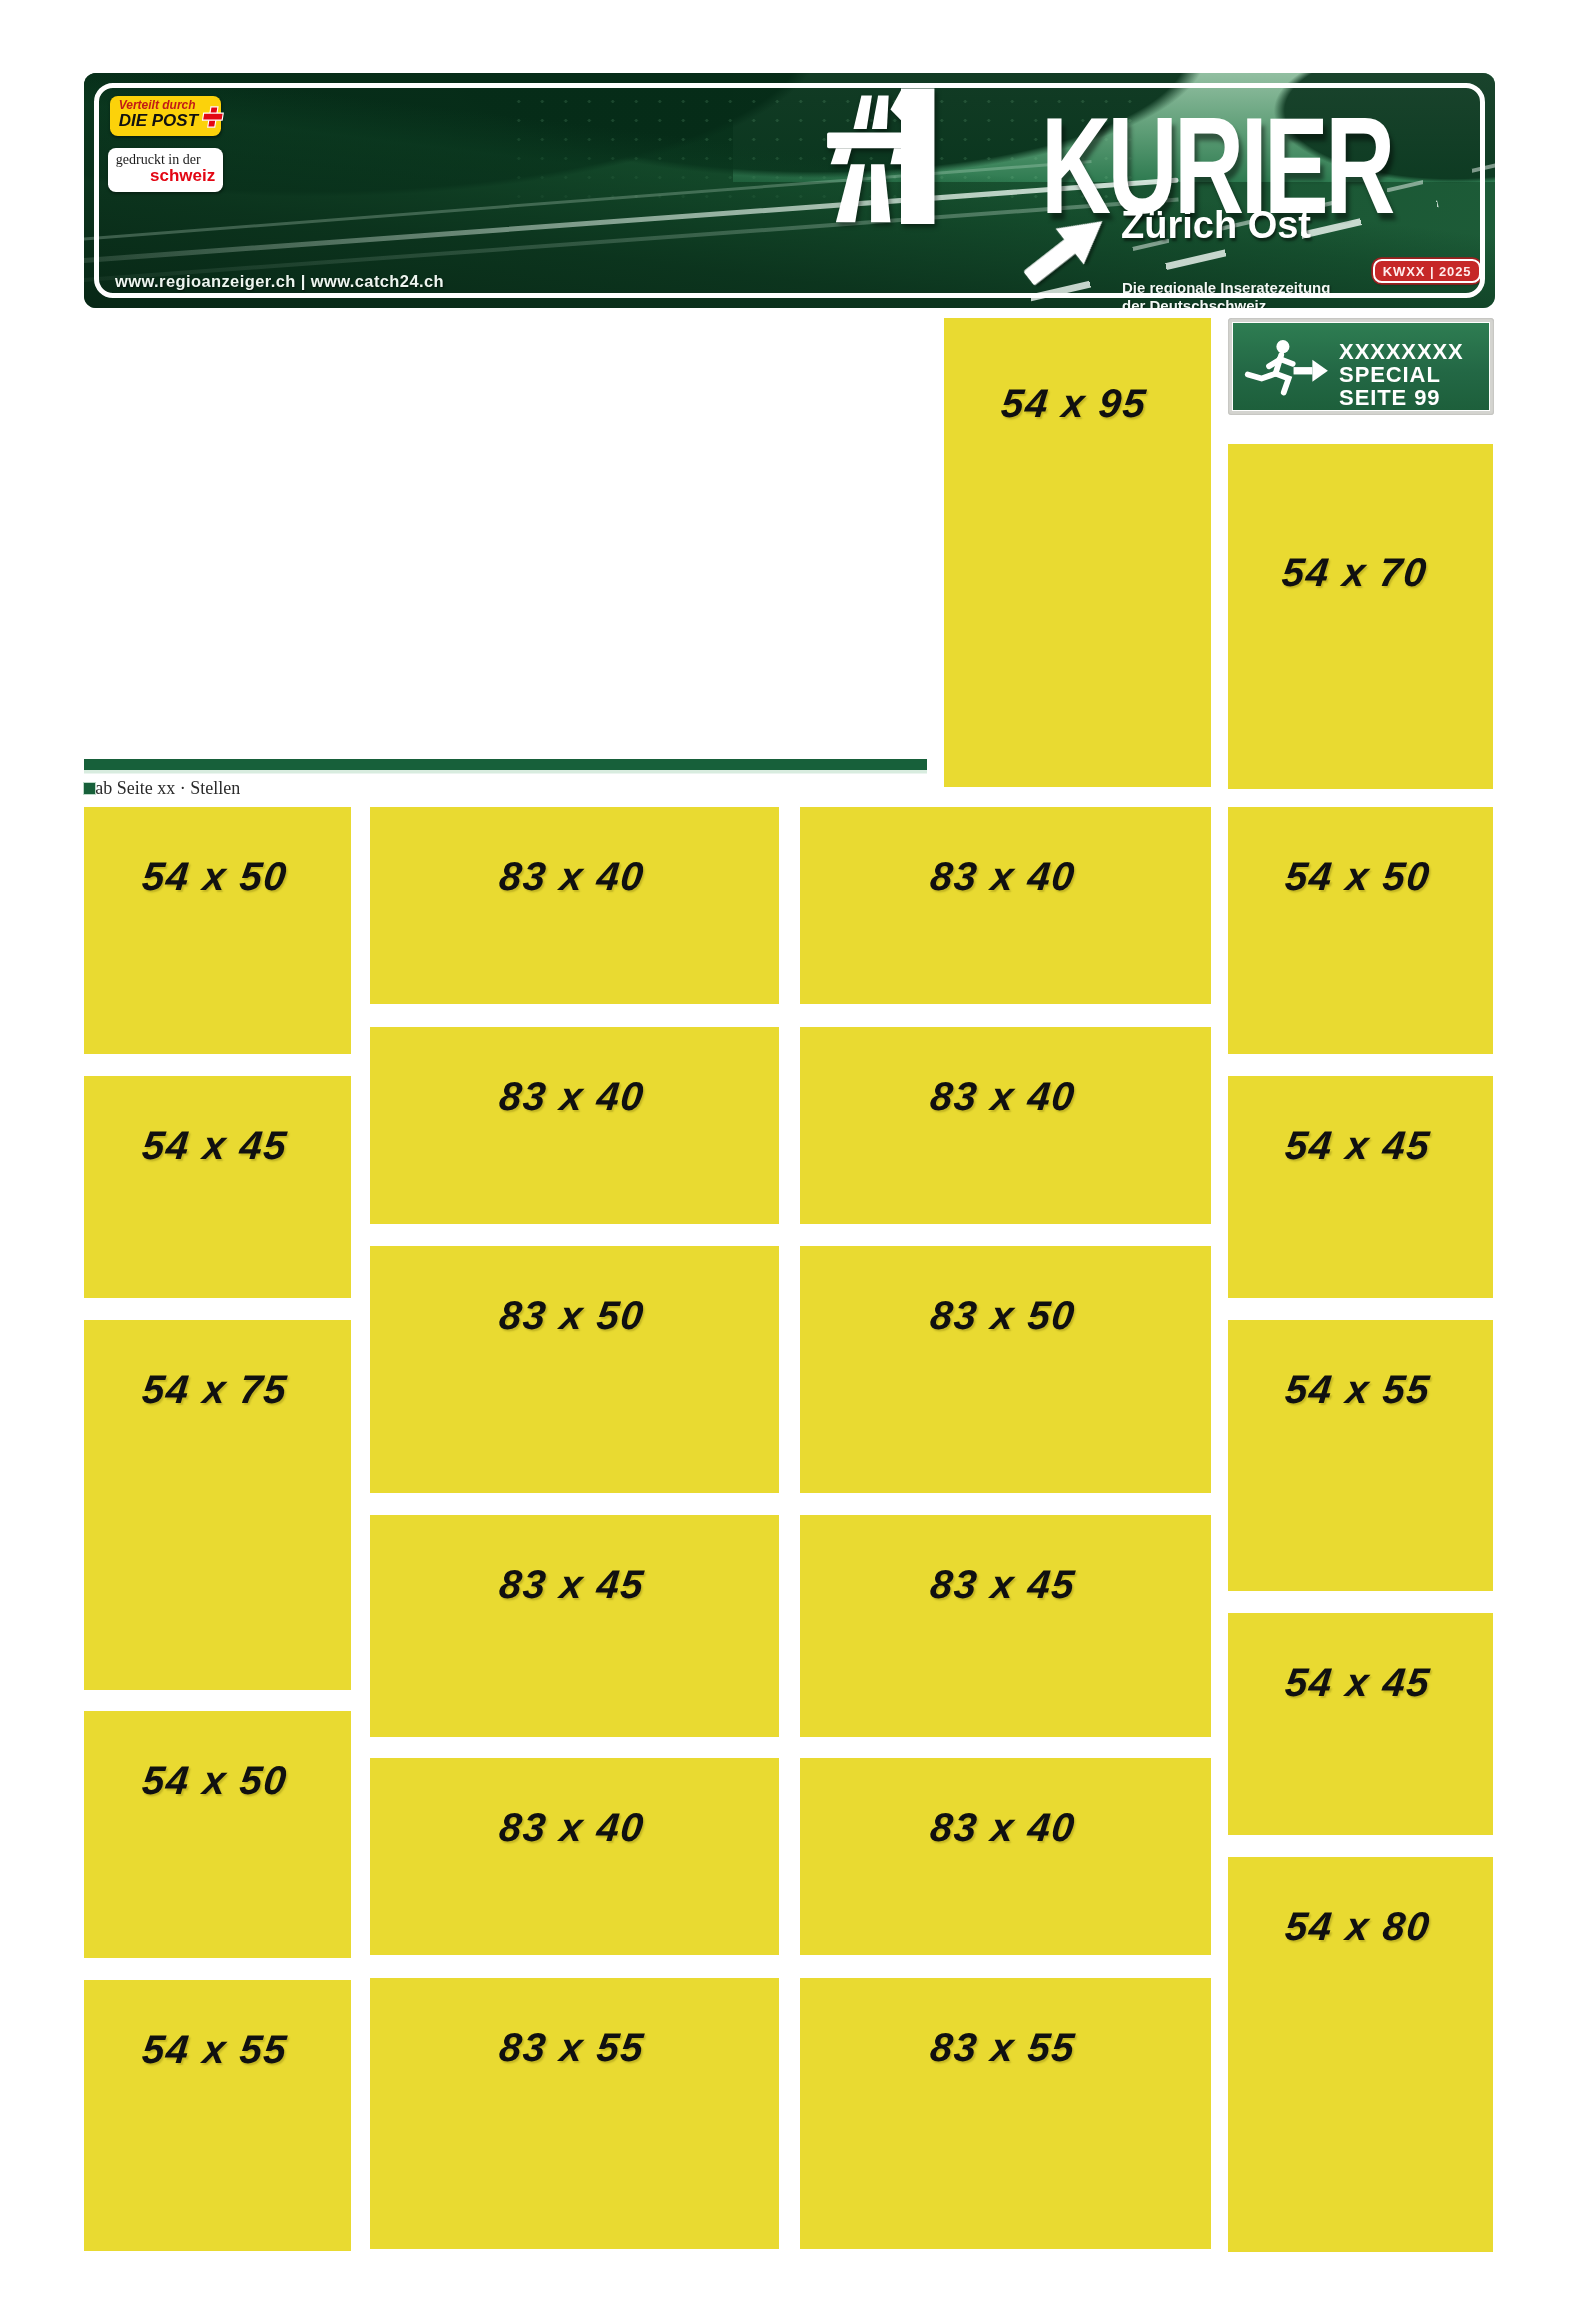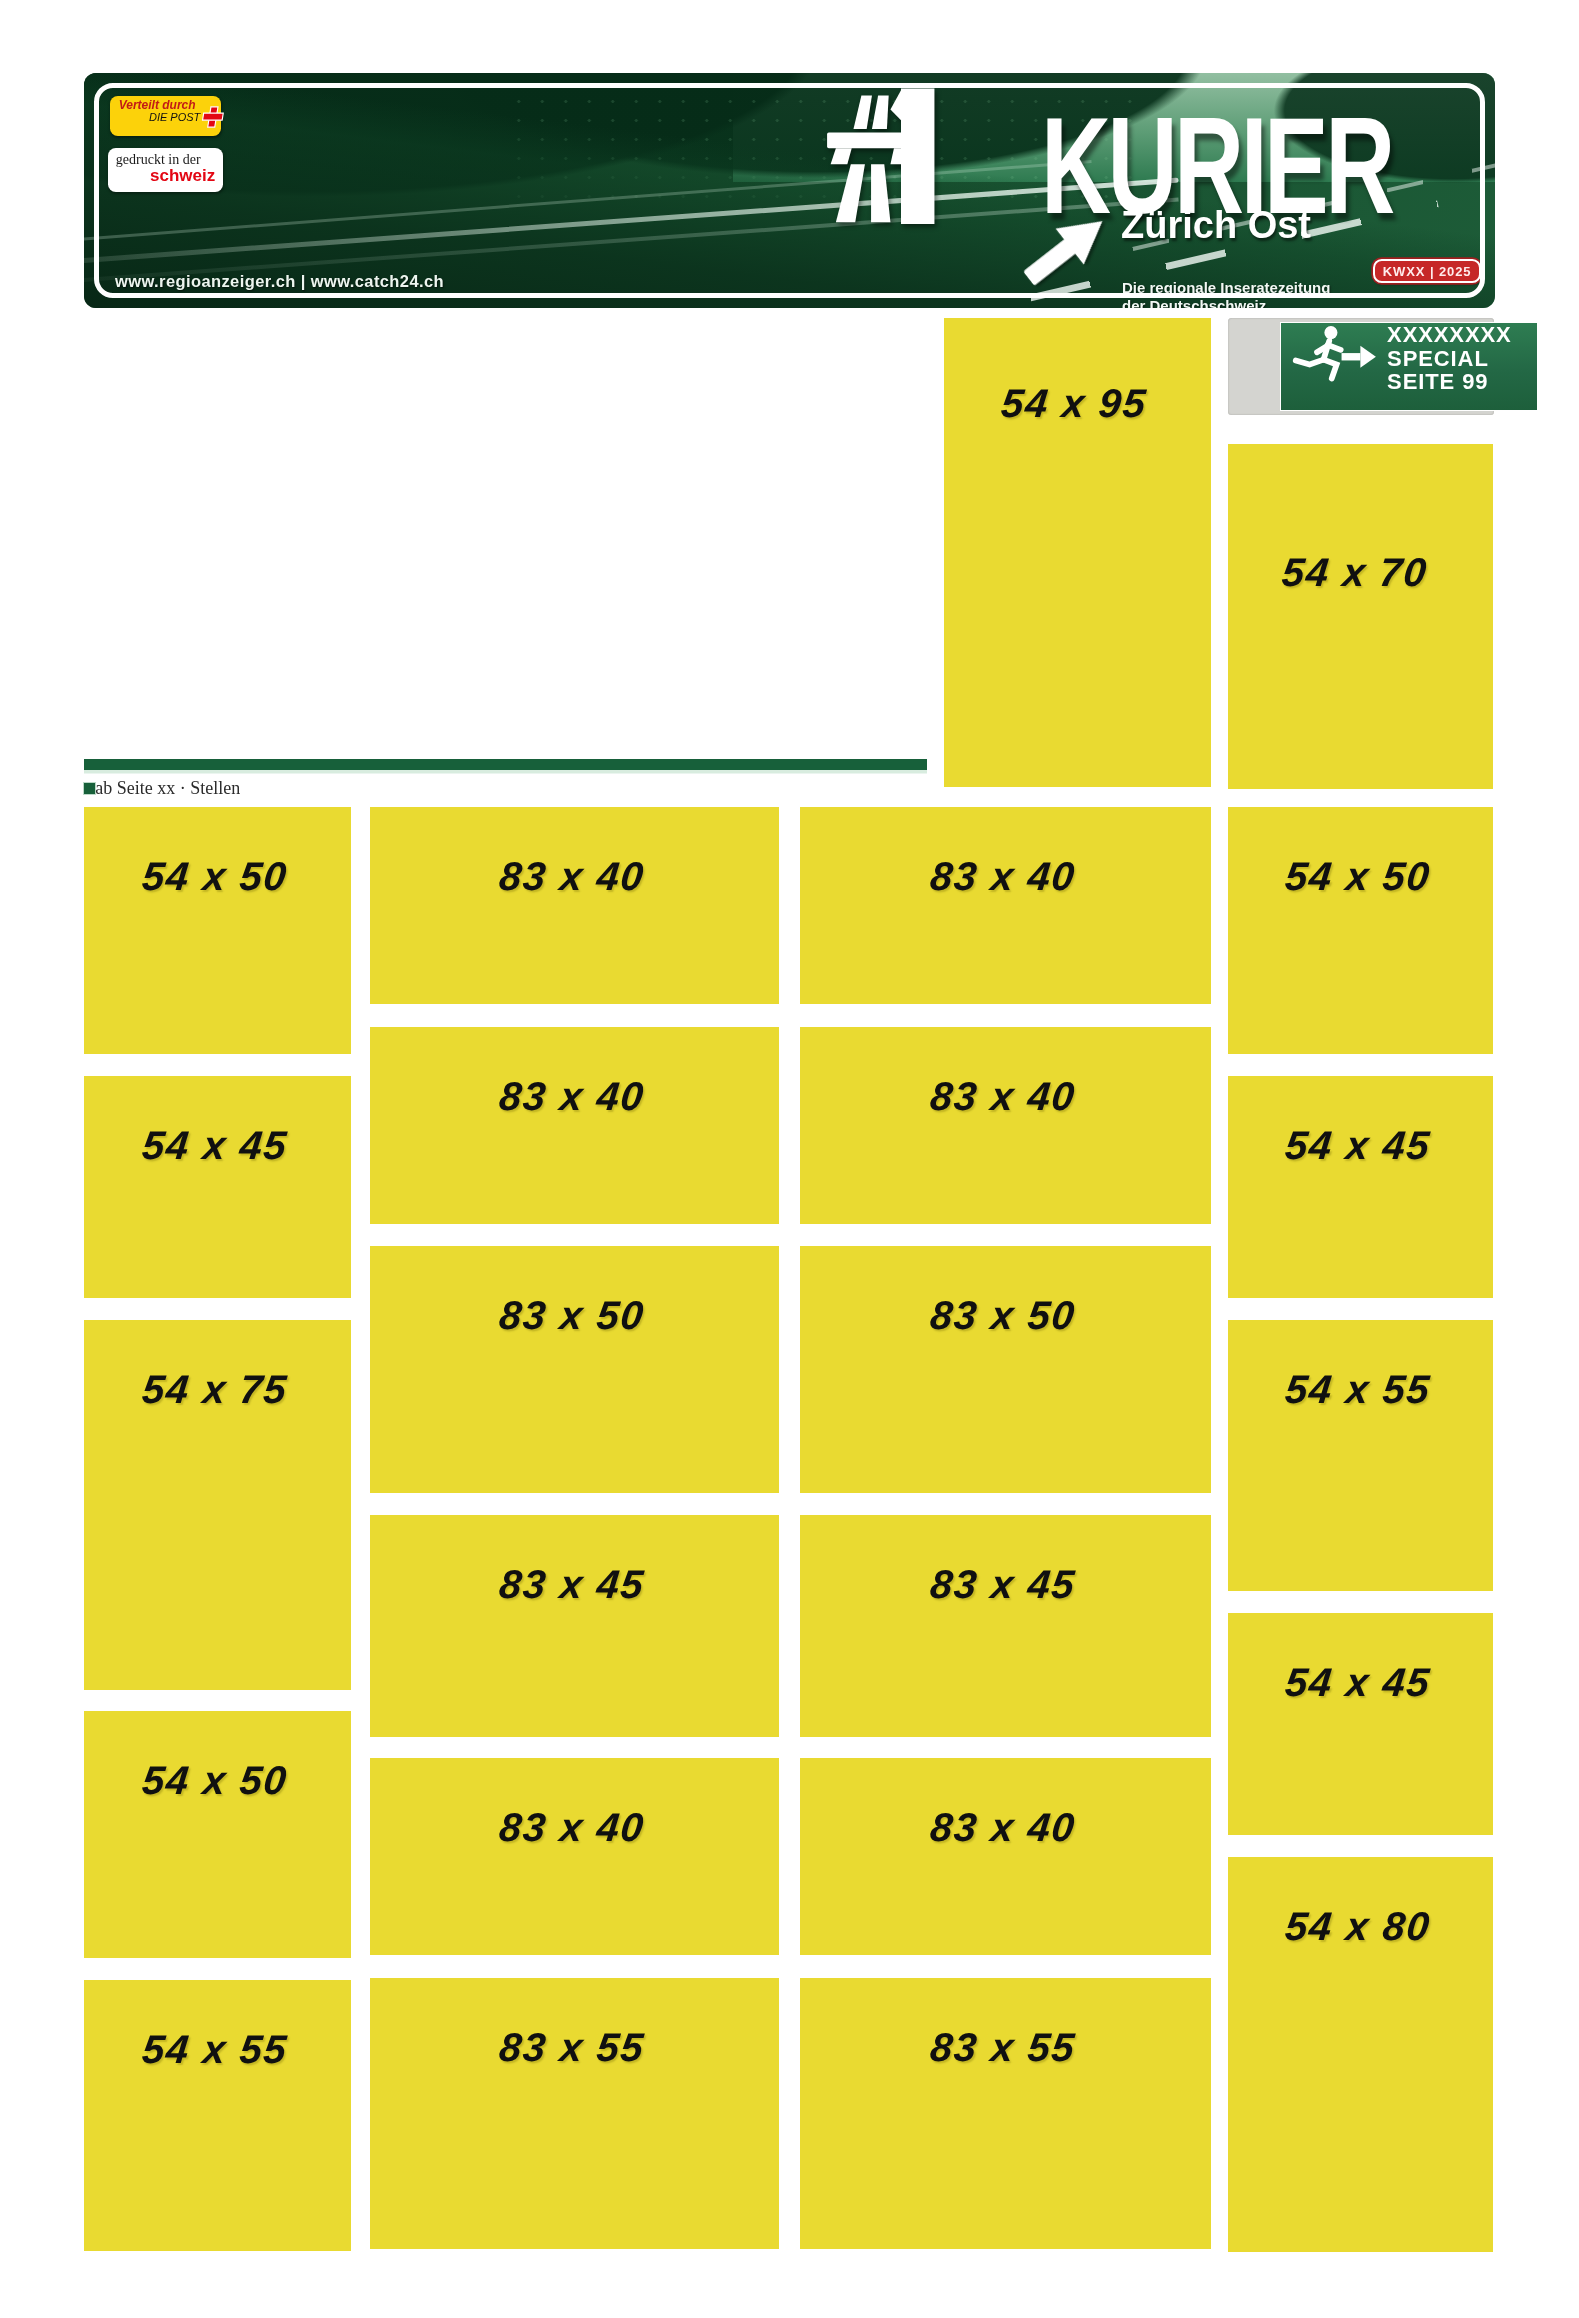--- a/index.html
+++ b/index.html
@@ -32,21 +32,21 @@
     transform:rotate(-13deg);
     background:repeating-linear-gradient(90deg,rgba(241,249,244,.95) 0 61px, transparent 61px 139px);}
   .b-dash2{position:absolute;left:74%;top:132px;width:374px;height:4.4px;opacity:.55;
     transform:rotate(-13deg);
     background:repeating-linear-gradient(90deg,rgba(241,249,244,.9) 0 37px, transparent 37px 87px);}
   .b-frame{position:absolute;inset:9.6px;border:5.2px solid #fff;border-radius:19px;pointer-events:none;}
   .post-badge{position:absolute;left:26px;top:22.6px;width:111px;height:40px;border-radius:7.8px;
     background:var(--badge-yellow,#FCD20A);box-shadow:0.9px 1.7px 2.6px rgba(0,0,0,.4);
     padding:3.5px 8.7px 0 8.7px;box-sizing:border-box;line-height:1.05;}
   .post-badge .l1{font-style:italic;font-weight:bold;font-size:12px;color:#c21b17;}
-  .post-badge .l2{font-style:italic;font-weight:normal;font-size:11px;color:#111;text-align:right;
+  .post-badge .l2{font-style:italic;font-weight:bold;font-size:17px;color:#111;text-align:left;
                   margin-right:12px;}
   .post-cross{position:absolute;right:-3.5px;bottom:4.4px;}
   .print-badge{position:absolute;left:24px;top:75px;width:115px;height:44px;border-radius:7.8px;
     background:#fff;box-shadow:0.9px 1.7px 2.6px rgba(0,0,0,.35);padding:3.5px 7.8px 0 7.8px;
     box-sizing:border-box;line-height:1.1;}
   .print-badge .l1{font-family:"Liberation Serif",serif;font-size:14px;color:#1a1a1a;}
   .print-badge .l2{font-weight:bold;font-size:17px;color:var(--post-red,#E30613);text-align:right;}
   .b-urls{position:absolute;left:31px;bottom:17.4px;font-size:16.5px;font-weight:bold;color:#edf5ef;
     letter-spacing:0.4px;text-shadow:0.9px 0.9px 1.7px rgba(0,0,0,.55);}
   .autobahn{position:absolute;left:729px;top:10.4px;}
@@ -60,21 +60,21 @@
     line-height:1.18;text-shadow:0.9px 0.9px 1.7px rgba(0,0,0,.55);margin-top:24px;}
   .week-badge{position:absolute;left:1289px;top:186px;background:var(--week-badge-red,#C62828);
     border:2.6px solid #fff;box-shadow:0 0 0 1.7px #9e1f1f, 0.9px 1.7px 2.6px rgba(0,0,0,.4);
     border-radius:8.7px;padding:2.6px 7.8px;font-size:13px;font-weight:bold;color:#ffecec;
     letter-spacing:0.9px;white-space:nowrap;}
   
   #exit-sign{position:absolute;left:1228px;top:318px;width:266px;height:97px;box-sizing:border-box;
     background:#d4d4d0;border-radius:3.5px;padding:4.4px;box-shadow:inset 0 0 1.7px #9a9a96;}
   #exit-sign .inner{width:100%;height:100%;box-sizing:border-box;border:1.7px solid #fff;
     background:linear-gradient(180deg,#2e7d52 0%,#236845 55%,#1d5f3b 100%);
-    display:flex;align-items:flex-start;margin-left:48px;}
+    display:flex;align-items:flex-end;}
   #exit-sign .txt{margin-left:7px;color:#fff;font-weight:bold;font-size:22px;line-height:1.06;
     letter-spacing:0.9px;}
   
   #section-bar{position:absolute;left:84px;top:759px;width:843px;height:11.3px;
     background:var(--bar-green,#17603A);box-shadow:0 3.5px 0 #d8ecdf;}
   #section-row{position:absolute;left:84px;top:778px;display:flex;align-items:center;gap:0;}
   #section-row .sq{width:11.3px;height:11.3px;background:var(--bar-green,#17603A);
     outline:0.9px solid #bcd9c8;}
   #section-row .lbl{font-family:"Liberation Serif",serif;font-size:18px;color:#2b2b2b;}
   

